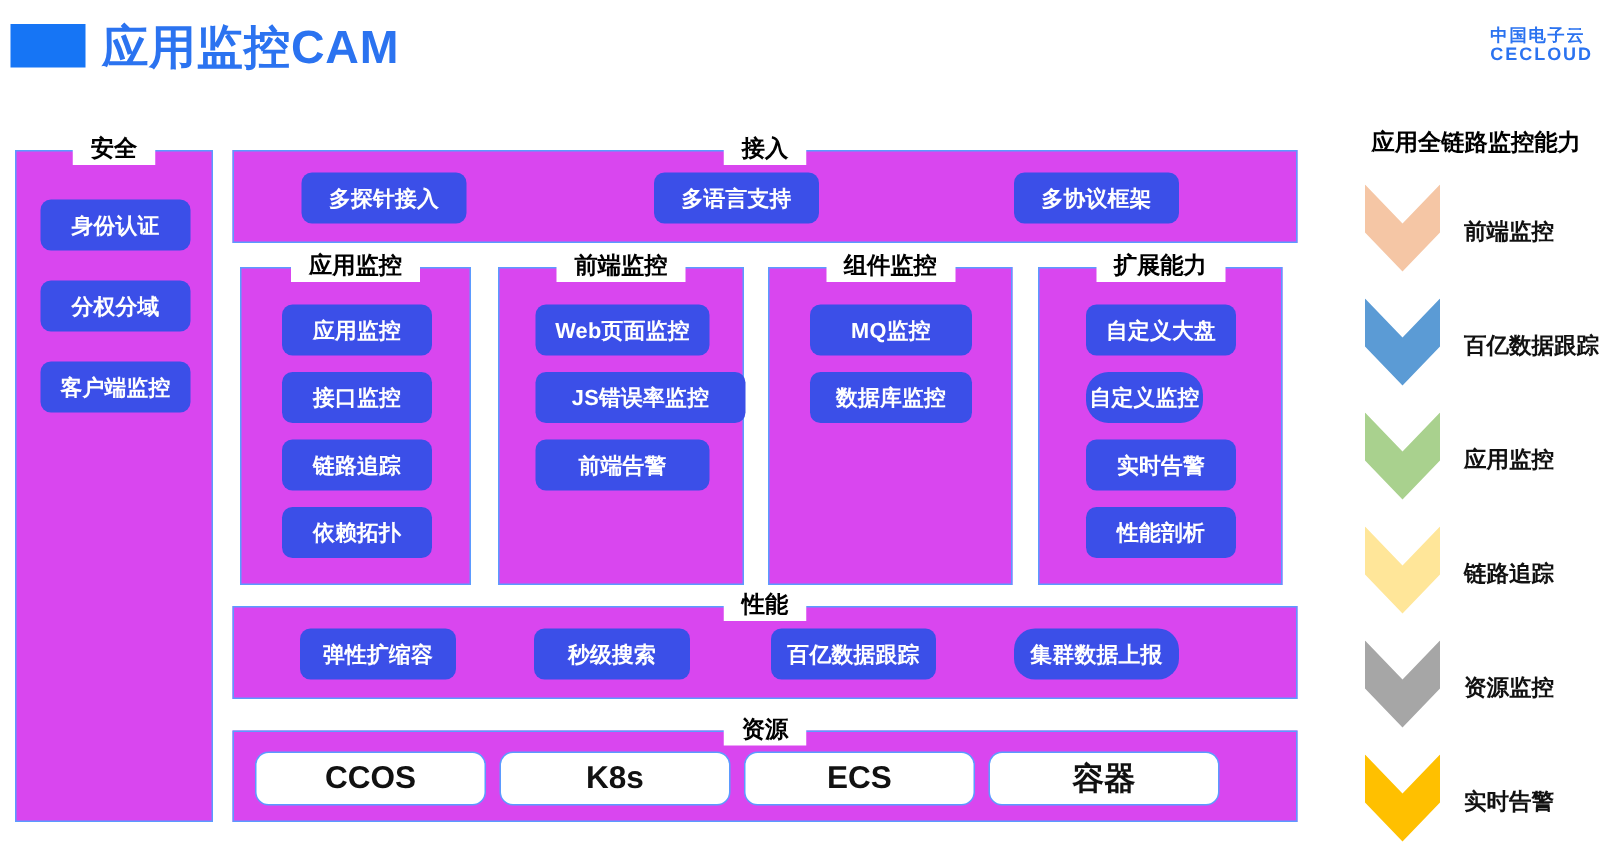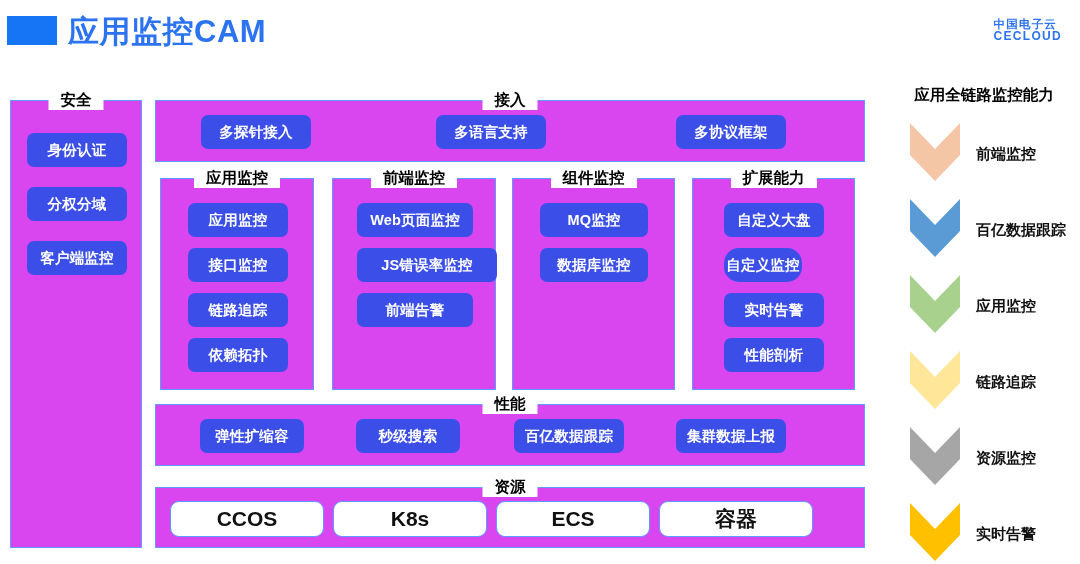--- a/index.html
+++ b/index.html
@@ -220,21 +220,21 @@
   <div class="pill" style="left:31px; top:69px; width:78px; height:34px;border-radius:15px;">自定义监控</div>
   <div class="pill" style="left:31px; top:114px; width:100px; height:34px;">实时告警</div>
   <div class="pill" style="left:31px; top:159px; width:100px; height:34px;">性能剖析</div>
 </div>
 
 <div class="group" style="left:155px; top:404px; width:710px; height:62px;">
   <div class="legend">性能</div>
   <div class="pill" style="left:44px; top:14px; width:104px; height:34px;">弹性扩缩容</div>
   <div class="pill" style="left:200px; top:14px; width:104px; height:34px;">秒级搜索</div>
   <div class="pill" style="left:358px; top:14px; width:110px; height:34px;">百亿数据跟踪</div>
-  <div class="pill" style="left:520px; top:14px; width:110px; height:34px;">集群数据上报</div>
+  <div class="pill" style="left:520px; top:14px; width:110px; height:34px;border-radius:14px;">集群数据上报</div>
 </div>
 
 <div class="group" style="left:155px; top:487px; width:710px; height:61px;">
   <div class="legend">资源</div>
   <div class="res-box" style="left:14px; top:13px; width:154px; height:36px;">CCOS</div>
   <div class="res-box" style="left:177px; top:13px; width:154px; height:36px;">K8s</div>
   <div class="res-box" style="left:340px; top:13px; width:154px; height:36px;">ECS</div>
   <div class="res-box" style="left:503px; top:13px; width:154px; height:36px;">容器</div>
 </div>
 

